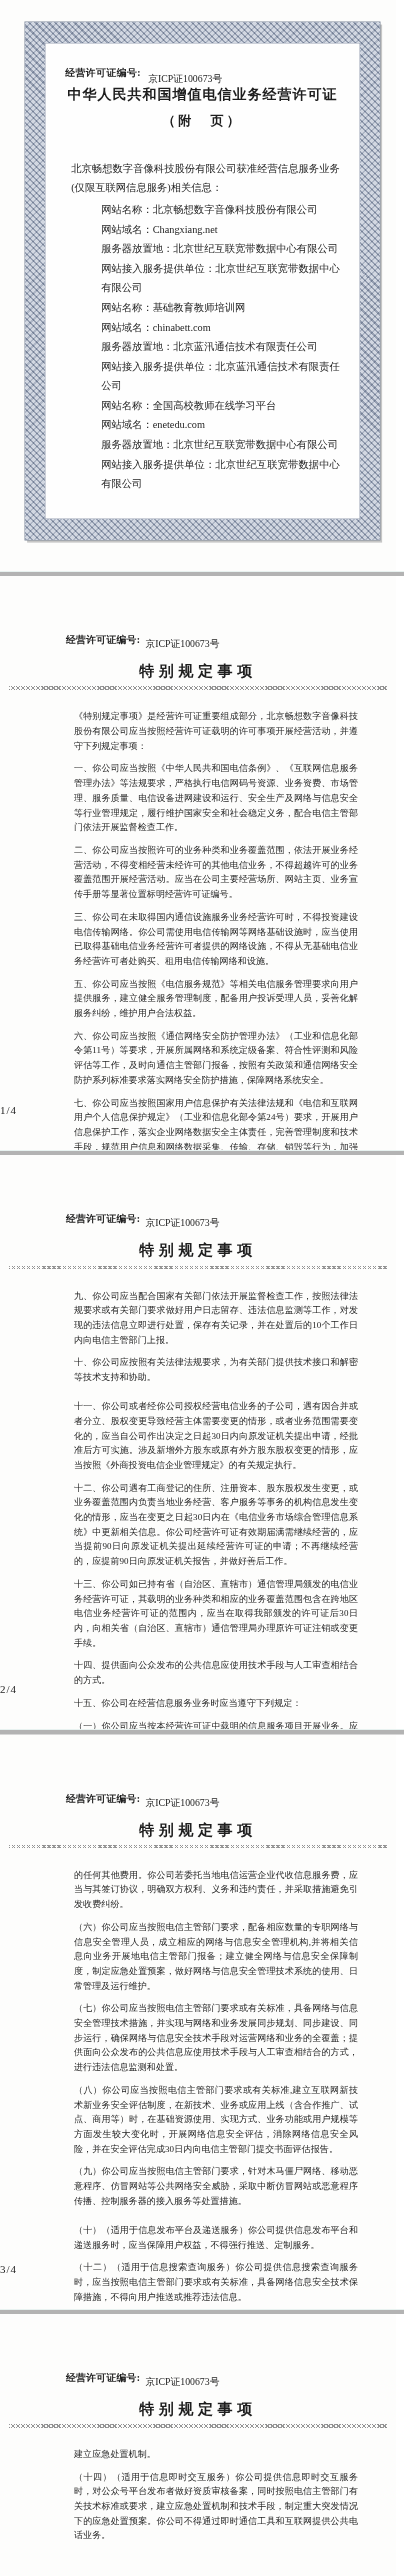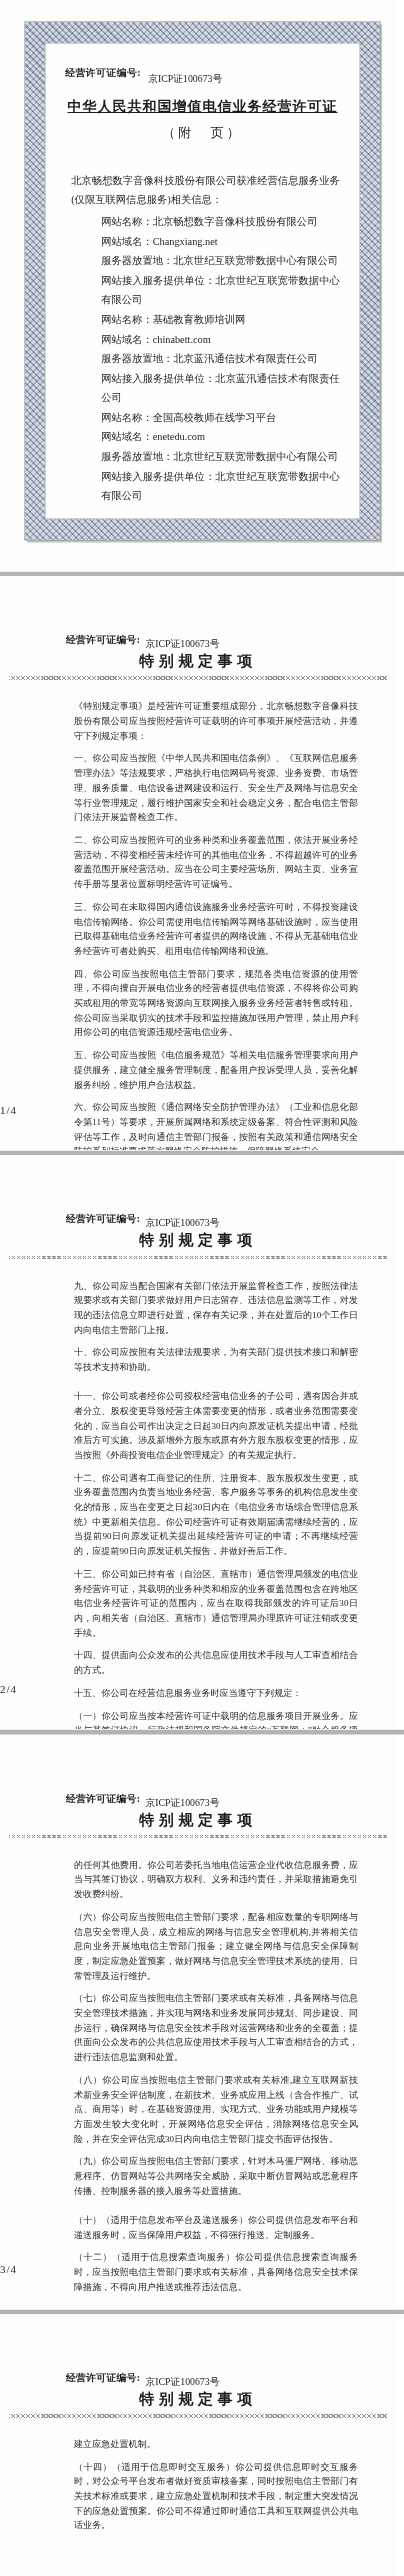--- a/index.html
+++ b/index.html
@@ -16,33 +16,33 @@
     background:
       repeating-linear-gradient(45deg, rgba(92,106,132,.50) 0 1.5px, rgba(210,216,227,.45) 1.5px 4.6px),
       repeating-linear-gradient(-45deg, rgba(92,106,132,.45) 0 1.5px, rgba(228,231,238,.55) 1.5px 4.6px),
       #bcc3d0;
     box-shadow:0 0 0 0.5px #7e8798, 2.1px 2.6px 0 rgba(130,130,130,.45);}
   .cert-inner{background:#fefefe;width:100%;height:100%;box-sizing:border-box;box-shadow:inset 0 0 0 0.5px #99a2b3;
     padding:14.4px 20.6px 0 20.6px;}
   .cert-head{display:flex;align-items:flex-start;margin-top:10.3px;}
   .cert-head .lab{font-size:9.8px;font-weight:bold;letter-spacing:0.5px;}
   .cert-head .val{font-size:9.8px;margin-left:7.2px;margin-top:6.2px;font-family:"Liberation Serif","DejaVu Serif",serif;}
-  .cert-title{margin:12px 0 0 0;text-align:center;font-size:14px;font-weight:bold;letter-spacing:1px;text-decoration:underline;}
-  .cert-sub{text-align:center;font-size:13px;font-weight:normal;margin-top:7.2px;letter-spacing:3.1px;}
+  .cert-title{margin:0 0 0 0;text-align:center;font-size:14px;font-weight:bold;letter-spacing:1px;}
+  .cert-sub{text-align:center;font-size:13px;font-weight:bold;margin-top:7.2px;letter-spacing:3.1px;}
   .cert-intro{font-size:10.3px;line-height:19.6px;margin:29px 0 0 6px;text-align:justify;}
   .site-list{list-style:none;margin:2.1px 0 0 0;padding:0;}
   .site-list li{font-size:10.3px;line-height:19.6px;text-align:justify;margin-left:36px;}
 
   
   .tpage{height:574px;}
   .tpage.last{height:554px;}
   .thead{padding:58px 0 0 66px;display:flex;align-items:flex-start;}
   .thead .lab{font-size:9.8px;font-weight:bold;letter-spacing:0.3px;}
   .thead .val{font-size:9.8px;margin-left:5.2px;margin-top:4.1px;}
-  .ttitle{text-align:center;font-size:15px;font-weight:bold;letter-spacing:4.6px;margin-top:1px;}
+  .ttitle{text-align:center;font-size:15px;font-weight:bold;letter-spacing:4.6px;margin-top:11px;}
   .trule{height:3.6px;margin:5.2px 9.3px 0 9.3px;
     background:
       repeating-linear-gradient(135deg,#9a9a9a 0 1px,transparent 1px 3.6px),
       repeating-linear-gradient(45deg,#8f8f8f 0 1px,transparent 1px 3.6px);}
   .tbody{padding:11.3px 30px 0 66px;}
   .tbody p{margin:8px;font-size:9px;line-height:14.7px;text-align:justify;letter-spacing:0.1px;}
   .tbody p.sp{margin-top:14.4px;}
   .page-num{position:absolute;left:0;right:0;bottom:34px;text-align:left;font-size:11px;letter-spacing:1px;}
 </style>
 </head>
@@ -98,21 +98,20 @@
         <span class="lab">经营许可证编号:</span>
         <span class="val">京ICP证100673号</span>
       </div>
       <div class="ttitle">特别规定事项</div>
       <div class="trule"></div>
       <div class="tbody">
           <p>《特别规定事项》是经营许可证重要组成部分，北京畅想数字音像科技股份有限公司应当按照经营许可证载明的许可事项开展经营活动，并遵守下列规定事项：</p>
           <p>一、你公司应当按照《中华人民共和国电信条例》、《互联网信息服务管理办法》等法规要求，严格执行电信网码号资源、业务资费、市场管理、服务质量、电信设备进网建设和运行、安全生产及网络与信息安全等行业管理规定，履行维护国家安全和社会稳定义务，配合电信主管部门依法开展监督检查工作。</p>
           <p>二、你公司应当按照许可的业务种类和业务覆盖范围，依法开展业务经营活动，不得变相经营未经许可的其他电信业务，不得超越许可的业务覆盖范围开展经营活动。应当在公司主要经营场所、网站主页、业务宣传手册等显著位置标明经营许可证编号。</p>
           <p>三、你公司在未取得国内通信设施服务业务经营许可时，不得投资建设电信传输网络。你公司需使用电信传输网等网络基础设施时，应当使用已取得基础电信业务经营许可者提供的网络设施，不得从无基础电信业务经营许可者处购买、租用电信传输网络和设施。</p>
-          <p>四、你公司应当按照电信主管部门要求，规范各类电信资源的使用管理，不得向擅自开展电信业务的经营者提供电信资源，不得将你公司购买或租用的带宽等网络资源向互联网接入服务业务经营者转售或转租。你公司应当采取切实的技术手段和监控措施加强用户管理，禁止用户利用你公司的电信资源违规经营电信业务。</p>
           <p>五、你公司应当按照《电信服务规范》等相关电信服务管理要求向用户提供服务，建立健全服务管理制度，配备用户投诉受理人员，妥善化解服务纠纷，维护用户合法权益。</p>
           <p>六、你公司应当按照《通信网络安全防护管理办法》（工业和信息化部令第11号）等要求，开展所属网络和系统定级备案、符合性评测和风险评估等工作，及时向通信主管部门报备，按照有关政策和通信网络安全防护系列标准要求落实网络安全防护措施，保障网络系统安全。</p>
           <p>七、你公司应当按照国家用户信息保护有关法律法规和《电信和互联网用户个人信息保护规定》（工业和信息化部令第24号）要求，开展用户信息保护工作，落实企业网络数据安全主体责任，完善管理制度和技术手段，规范用户信息和网络数据采集、传输、存储、销毁等行为，加强数据访问权限管理，防止用户信息和数据泄露。</p>
         </div>
       <div class="page-num">1/4</div>
     </section>
 
     <div class="page-sep"></div>
     <section class="page tpage">
       <div class="thead">

